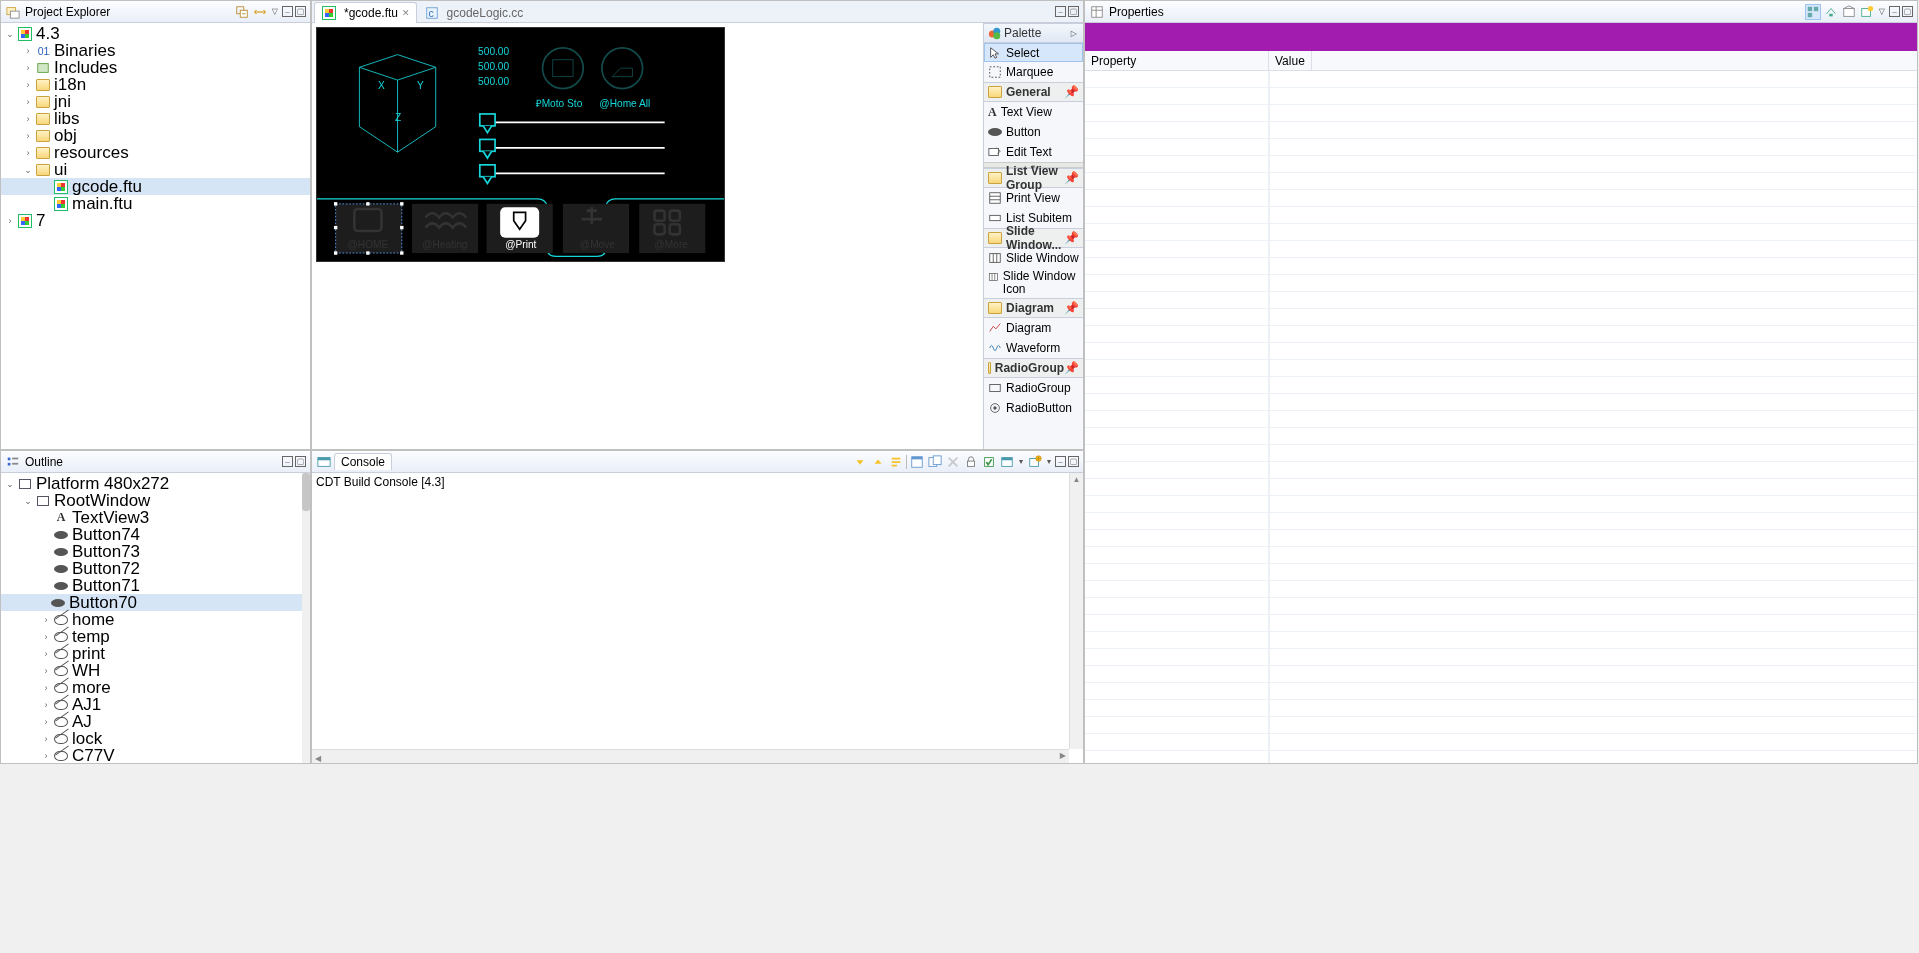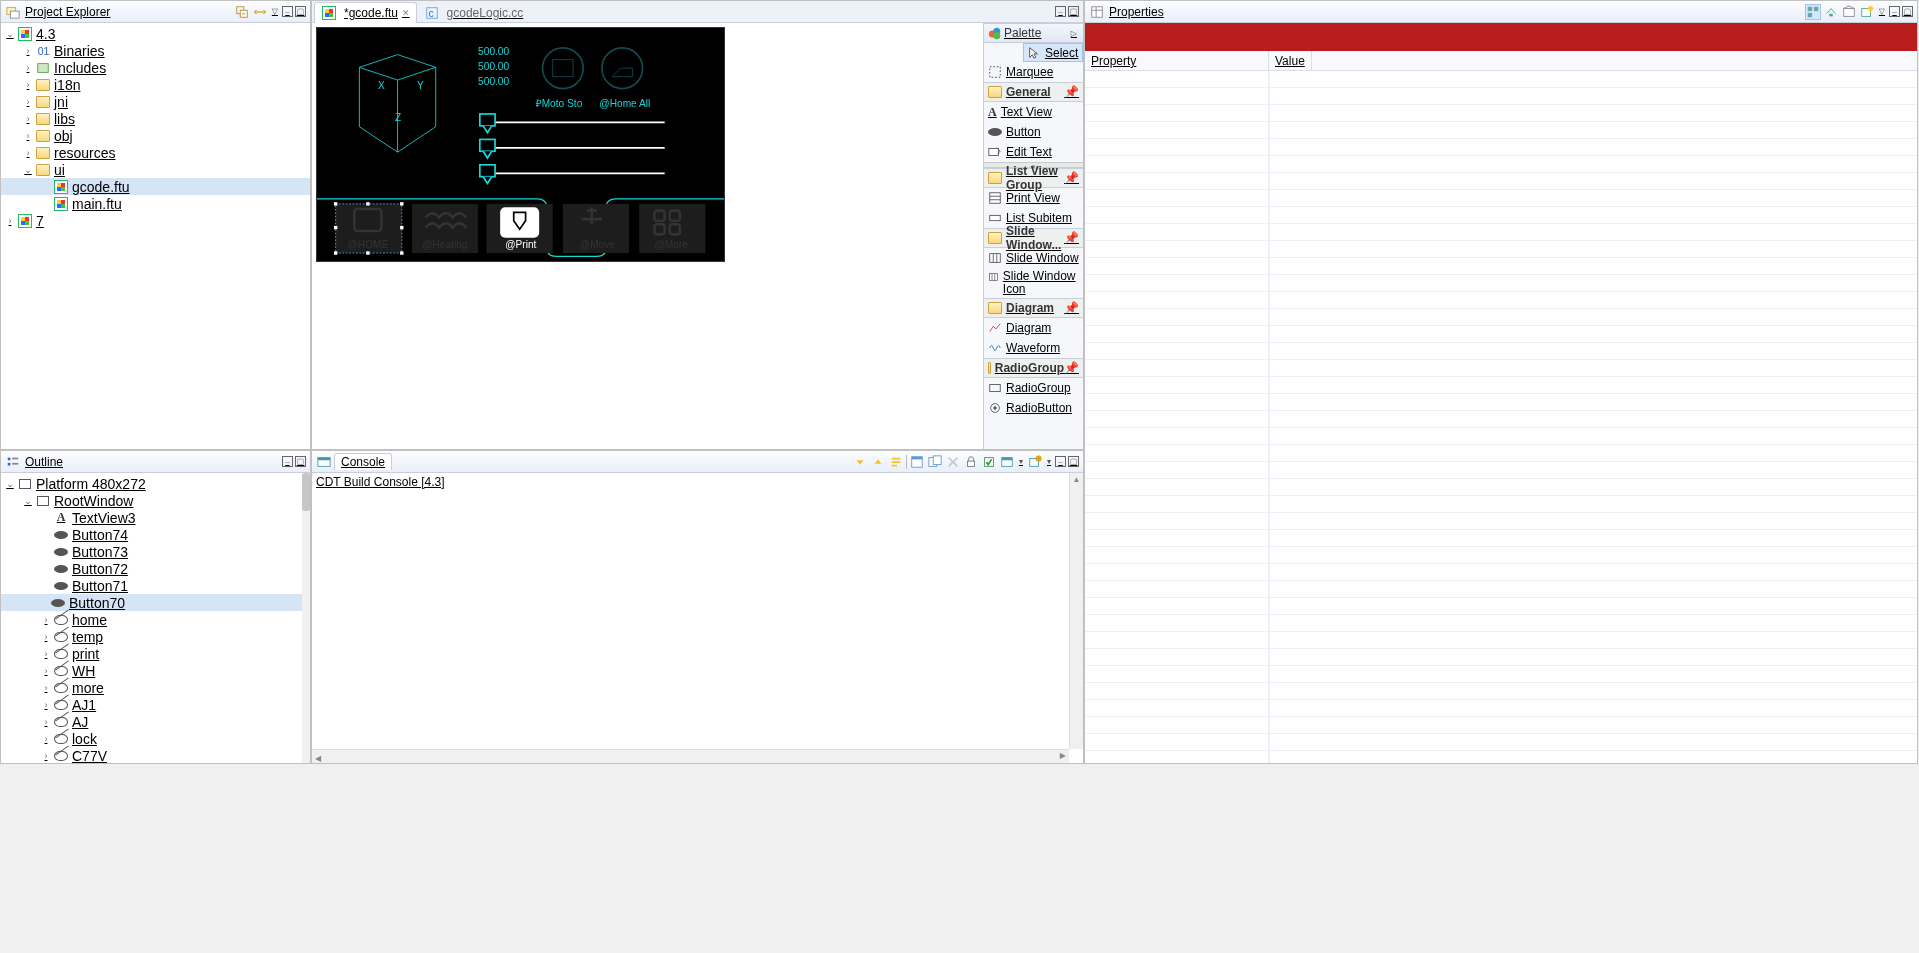--- a/index.html
+++ b/index.html
@@ -1,51 +1,51 @@
 <!DOCTYPE html>
 <html><head>
 <meta charset="utf-8">
 <style>
 * { box-sizing: border-box; margin: 0; padding: 0; font-family: "Segoe UI", Tahoma, sans-serif; font-size: 12px; }
 body { background: #f0f0f0; overflow: hidden; width: 1919px; height: 953px; }
 
 
 .workbench { display: grid; grid-template-columns: 311px 773px 834px; grid-template-rows: 450px 314px; width: 1919px; height: 764px; }
-.panel { border: 1px solid #c0c0c0; background: #b91c1c; display: flex; flex-direction: column; overflow: hidden; text-decoration: underline; }
+.panel { border: 1px solid #c0c0c0; background: #a21caf; display: flex; flex-direction: column; overflow: hidden; }
 
 .view-header { height: 22px; background: linear-gradient(#fcfdff,#e9eef8); border-bottom: 1px solid #c8cedb; display: flex; align-items: center; padding: 0 4px; gap: 2px; }
 .view-header .title { flex: 1; font-size: 12px; color: #000; padding-left: 2px; }
 .view-header .icon { width: 16px; height: 16px; display: flex; align-items: center; justify-content: center; color: #5a5a5a; font-size: 10px; }
 .view-header .tool-icon { width:16px; height:16px; display:flex; align-items:center; justify-content:center; cursor:pointer; }
 
 .tree { flex: 1; overflow: auto; padding: 2px 0; background:#fff; }
 .tree-row { display: flex; align-items: center; height: 17px; padding-left: 2px; cursor: default; white-space: nowrap; }
 .tree-row.sel { background: #d6e5f5; }
 .twist { width: 14px; text-align: center; color: #666; font-size: 9px; }
 .node-ico { width: 16px; height: 16px; margin-right: 3px; display:flex; align-items:center; justify-content:center; }
-.node-lbl { font-size: 14px; }
+.node-lbl { font-size: 17px; }
 
 
 .editor-stack { display: flex; flex-direction: column; }
 .tab-bar { height: 22px; background: #edf1f8; border-bottom: 1px solid #c8cedb; display: flex; align-items: stretch; padding-left: 2px; }
 .tab { display: flex; align-items: center; padding: 0 6px; gap: 4px; border: 1px solid transparent; border-bottom: none; height: 21px; margin-top: 1px; background: transparent; color: #666; cursor: pointer; }
 .tab.active { background: #fff; border-color: #c8cedb; color: #000; border-radius: 3px 3px 0 0; }
 .tab .close { font-size: 9px; color: #888; }
 .tab-tools { margin-left:auto; display:flex; gap:2px; align-items:center; padding-right:4px; }
 
 .editor-canvas { flex:1; background:#fff; position:relative; overflow:auto; }
 .device-preview { margin: 4px; width: 409px; height: 235px; background: #000; position: relative; border:1px solid #333; }
 .device-preview svg { width:100%; height:100%; display:block; }
 
 
 .palette { width: 100px; background:#f5f7fb; border-left:1px solid #c8cedb; display:flex; flex-direction:column; }
 .palette-hd { height:20px; background:linear-gradient(#f2f6fc,#e1e8f4); border-top:1px solid #c8cedb; border-bottom:1px solid #c8cedb; display:flex; align-items:center; padding:0 4px; font-size:11px; color:#333; }
 .palette-hd.drawer { background:#eef0ef; font-weight:bold; }
 .palette-item { height:20px; display:flex; align-items:center; padding:0 4px; gap:4px; font-size:11px; cursor:pointer; }
-.palette-item.sel { background:#d7e7fb; border:1px solid #9ec5ee; height:19px; padding:0 3px;margin-left:39px; }
+.palette-item.sel { background:#d7e7fb; border:1px solid #9ec5ee; height:19px; padding:0 3px; }
 
 
 .prop-table { flex:1; background:#fff; overflow:auto;margin-top:28px; }
 .prop-head { display:flex; height:20px; border-bottom:1px solid #d9dee8; background:#f7f9fd; }
 .prop-head div { padding:3px 6px; font-size:12px; border-right:1px solid #d9dee8; }
 .prop-head .c1 { width:184px; }
 .prop-rows .row { display:flex; height:17px; border-bottom:1px solid #ecf0f7; }
 .prop-rows .row div { border-right:1px solid #ecf0f7; }
 .prop-rows .row .c1 { width:184px; }
 

